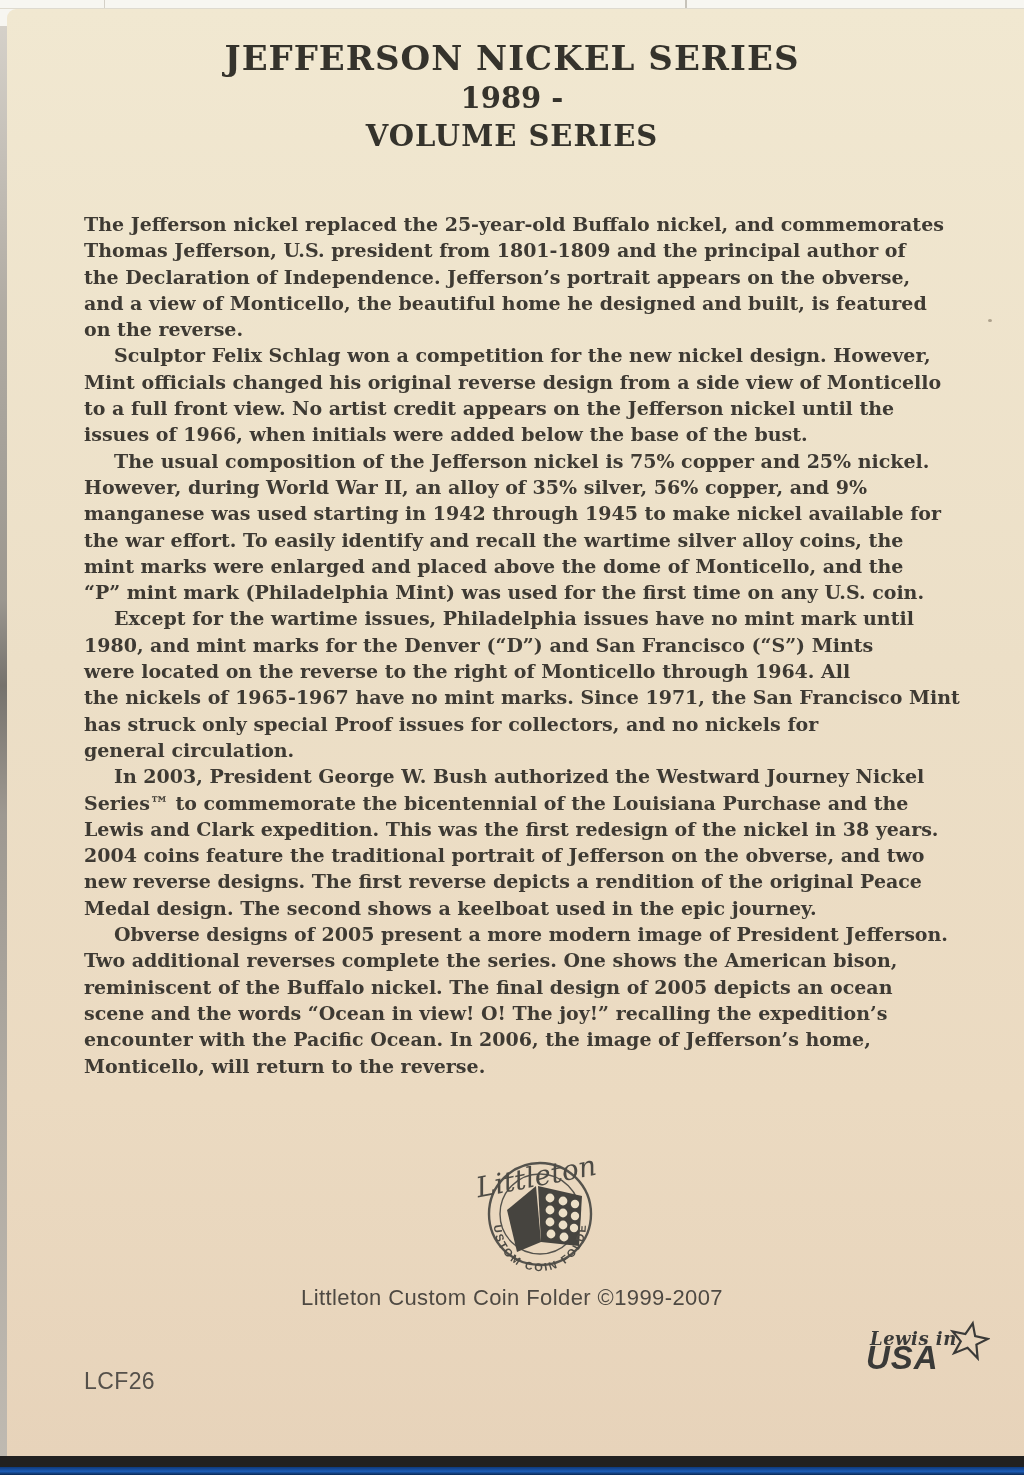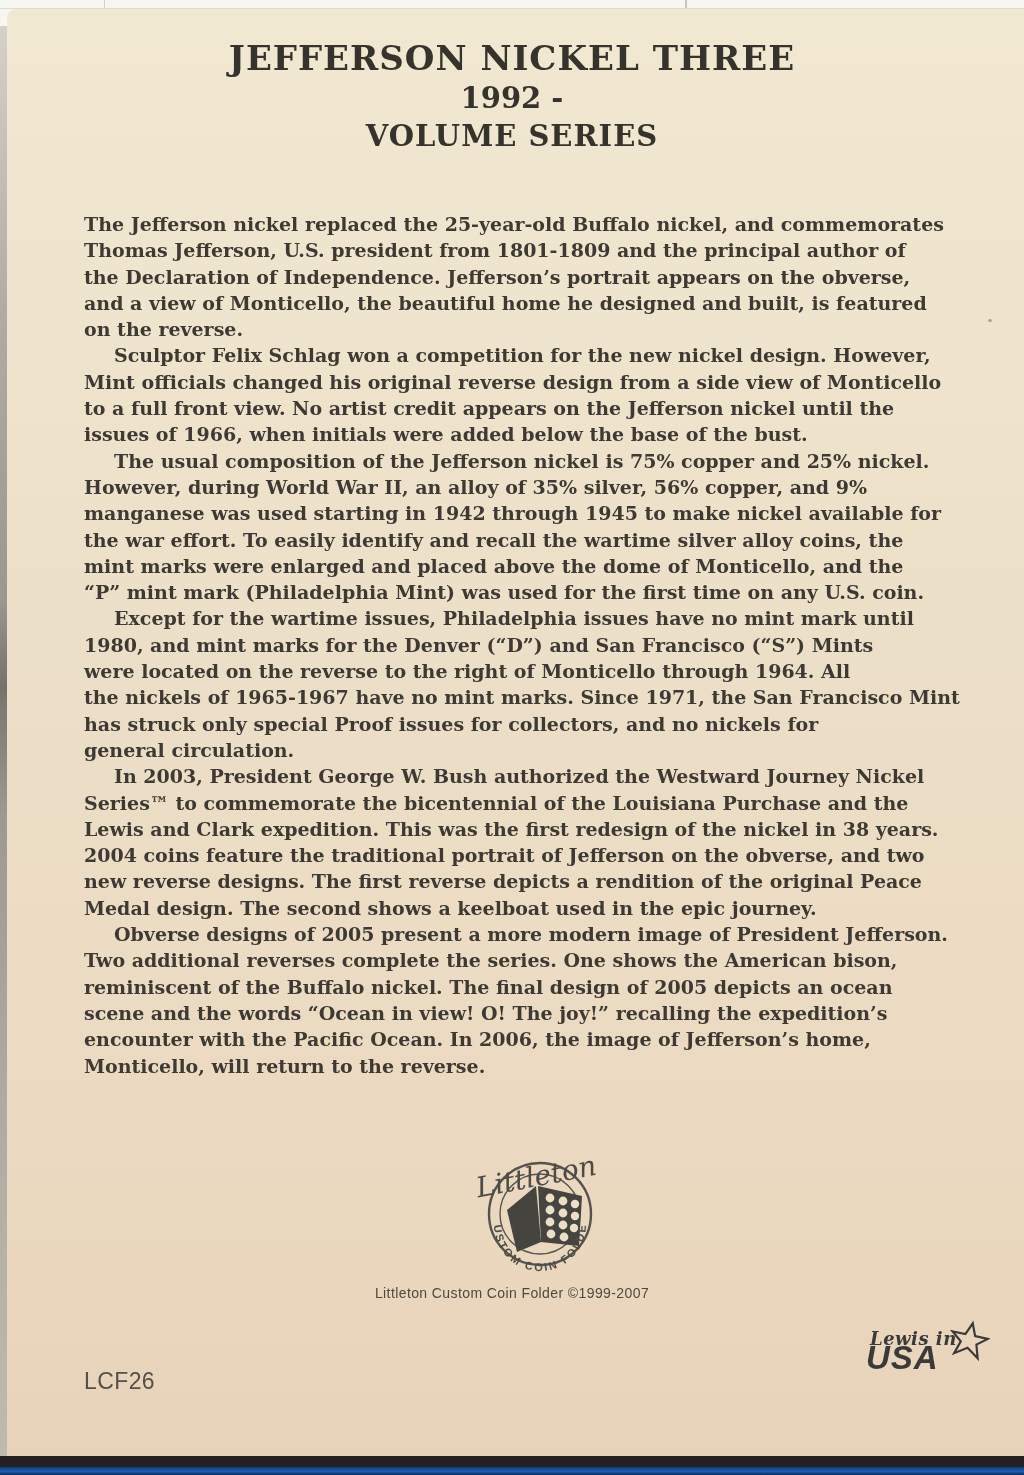--- a/index.html
+++ b/index.html
@@ -43,21 +43,21 @@
   }
   .body-text p{margin:0;white-space:pre-line;}
   .body-text p.indent{text-indent:30px;}
 
   
   .logo{position:absolute;left:466px;top:1150px;width:148px;height:124px;}
 
   
   .copyright{
     position:absolute;left:0;top:1285px;width:1024px;text-align:center;
-    font-family:"Liberation Sans", sans-serif;font-size:14px;color:#4e4942;letter-spacing:.4px;
+    font-family:"Liberation Sans", sans-serif;font-size:22px;color:#4e4942;letter-spacing:.4px;
   }
   .product-code{
     position:absolute;left:84px;top:1368px;
     font-family:"Liberation Sans", sans-serif;font-size:23px;color:#55504a;letter-spacing:.4px;
   }
   .made-usa{position:absolute;left:866px;top:1328px;width:130px;height:62px;color:#3a3a38;}
   .made-usa .line1{
     position:absolute;left:4px;top:0;
     font-size:18px;font-style:italic;font-weight:bold;letter-spacing:.5px;white-space:nowrap;
   }
@@ -76,22 +76,22 @@
   <div class="paper"></div>
   <div class="edge-left"></div>
   <div class="edge-bottom-dark"></div>
   <div class="edge-bottom-blue"></div>
   <div class="hairline-v1"></div>
   <div class="hairline-v2"></div>
   <div class="hairline-h"></div>
   <div class="speck"></div>
 
   <div class="header">
-    <div class="title">JEFFERSON NICKEL THREE</div>
-    <div class="subtitle-year">1992 -</div>
+    <div class="title">JEFFERSON NICKEL SERIES</div>
+    <div class="subtitle-year">1989 -</div>
     <div class="subtitle-volume">VOLUME SERIES</div>
   </div>
 
   <div class="body-text">
     <p>The Jefferson nickel replaced the 25-year-old Buffalo nickel, and commemorates
 Thomas Jefferson, U.S. president from 1801-1809 and the principal author of
 the Declaration of Independence. Jefferson’s portrait appears on the obverse,
 and a view of Monticello, the beautiful home he designed and built, is featured
 on the reverse.</p>
     <p class="indent">Sculptor Felix Schlag won a competition for the new nickel design. However,

